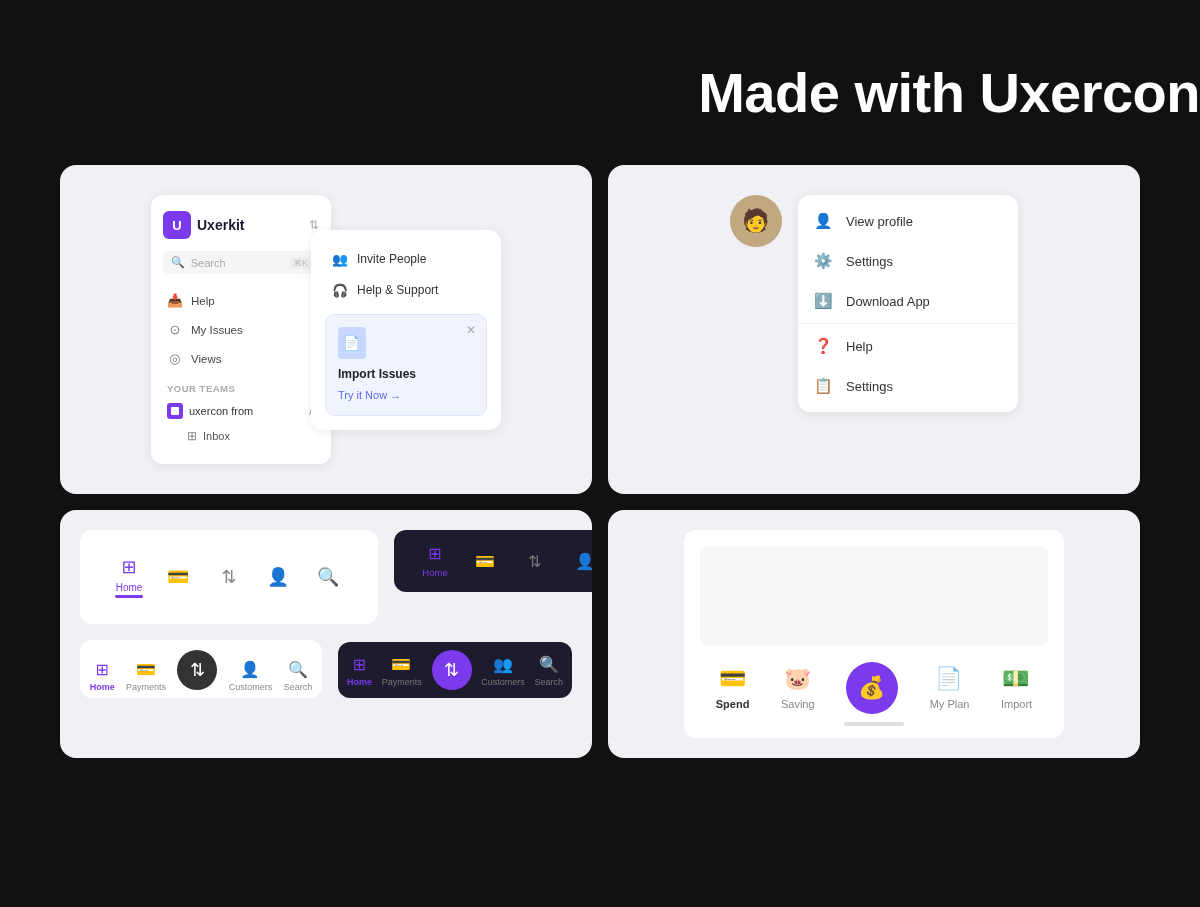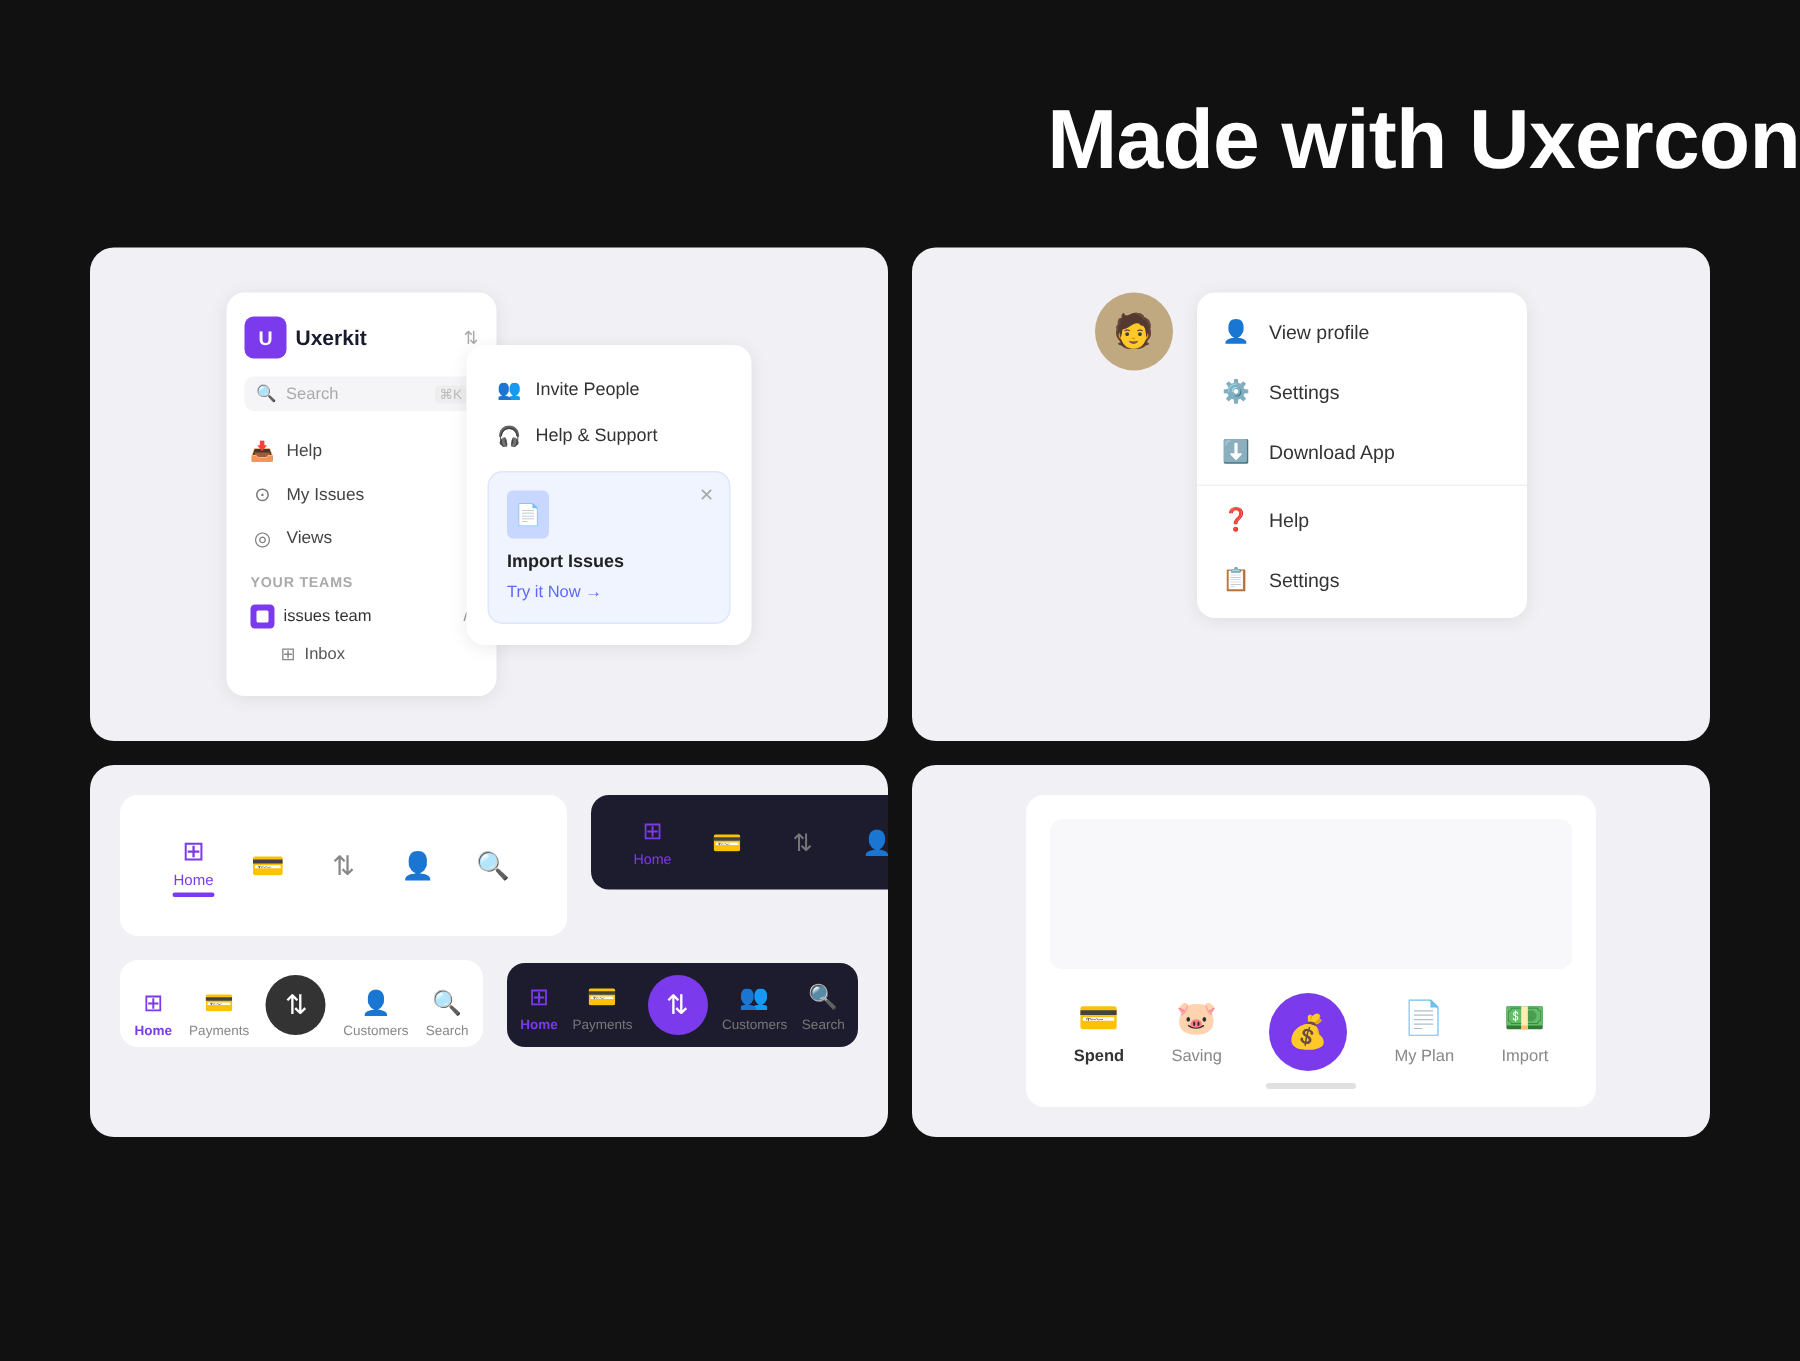--- a/index.html
+++ b/index.html
@@ -371,21 +371,21 @@
         <span>Views</span>
       </div>
 
       <div class="sidebar-section-title">Your Teams</div>
 
       <div class="sidebar-team">
         <div class="sidebar-team-left">
           <div class="team-icon">
               <div class="team-icon-inner"></div>
             </div>
-          <span class="team-name">issues team</span>
+          <span class="team-name">uxercon from</span>
         </div>
         <span class="team-chevron">∧</span>
       </div>
 
       <div class="sidebar-sub-item">
         <span class="sub-item-icon">⊞</span>
         <span>Inbox</span>
       </div>
     </div>
 

